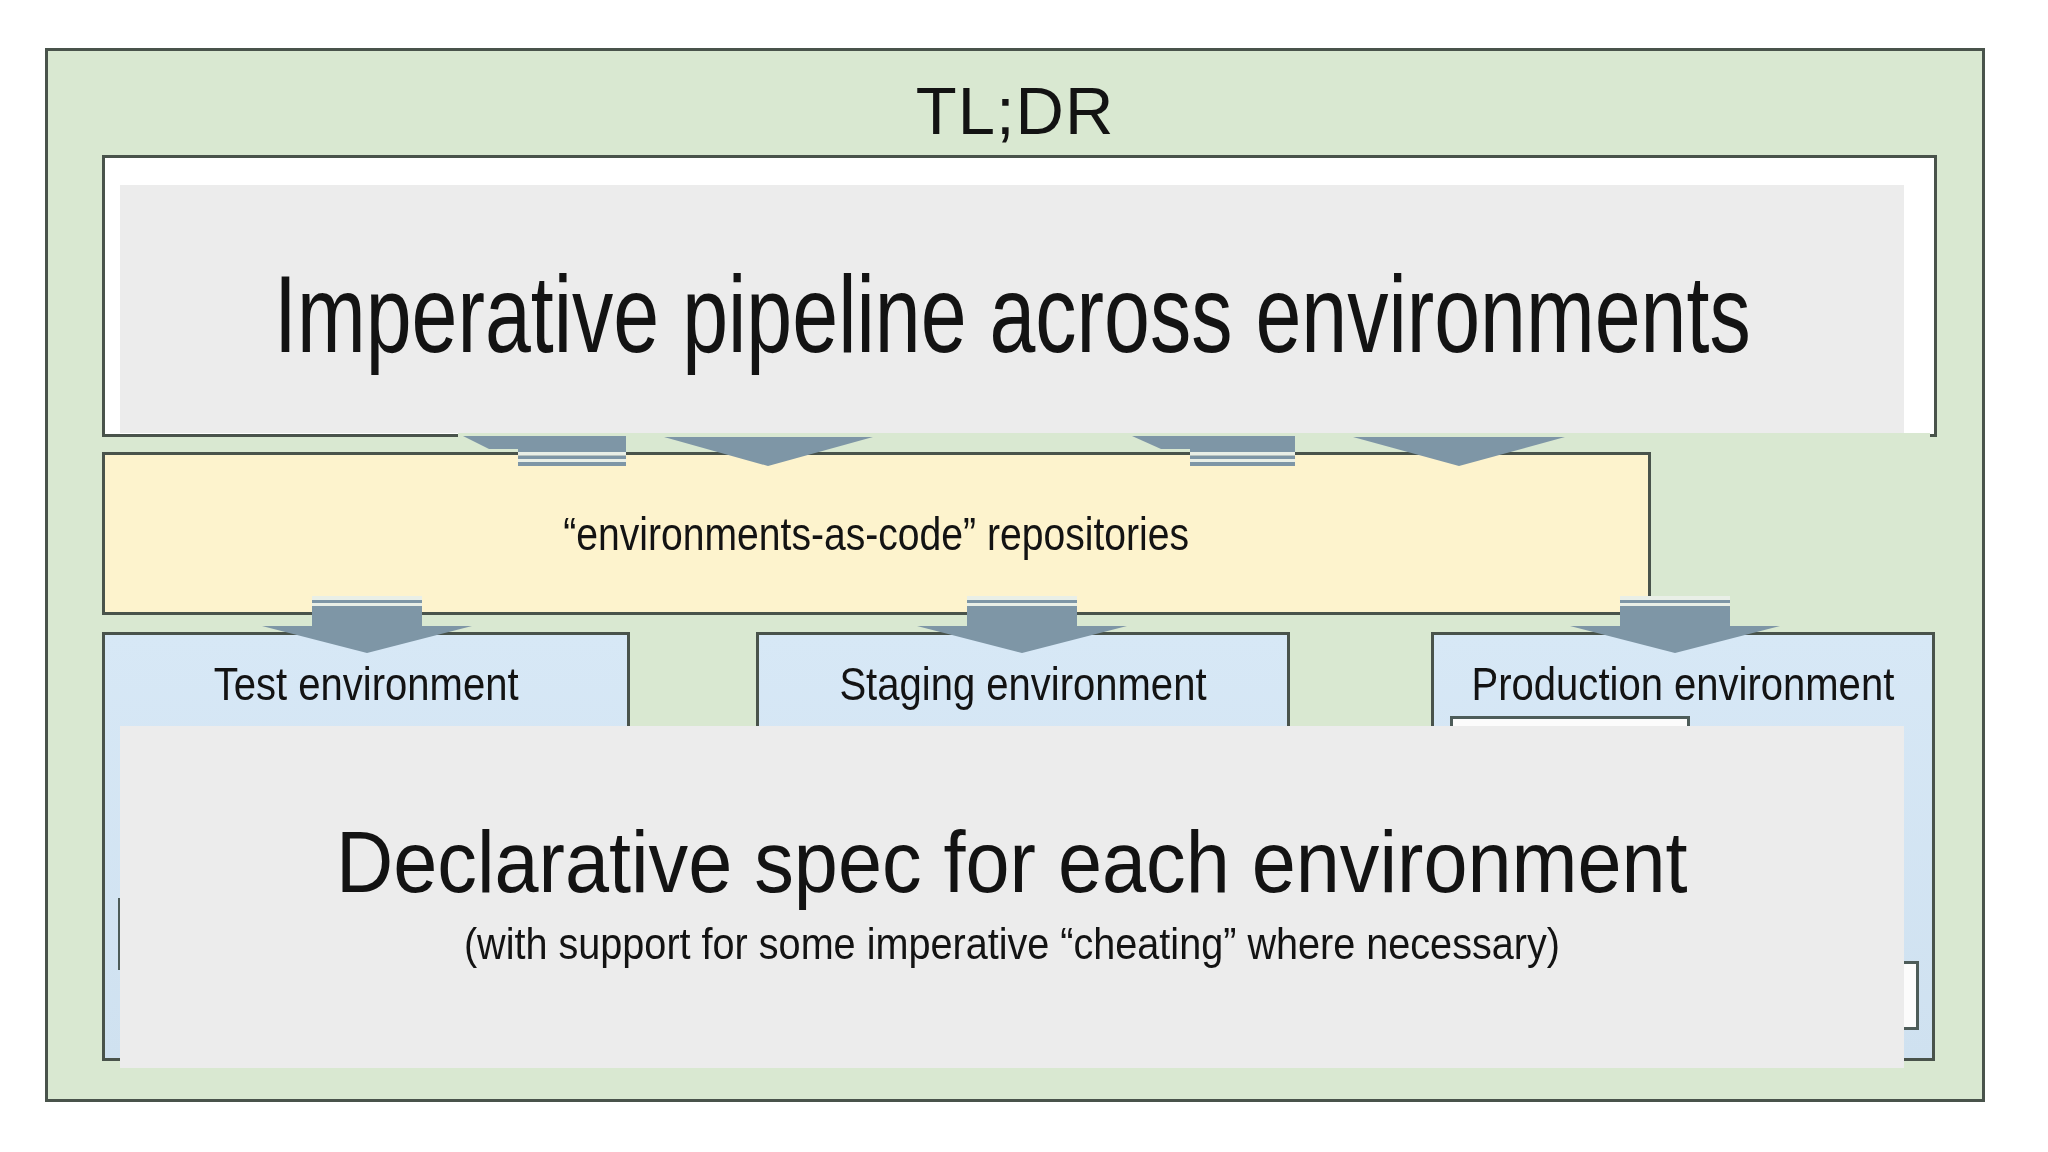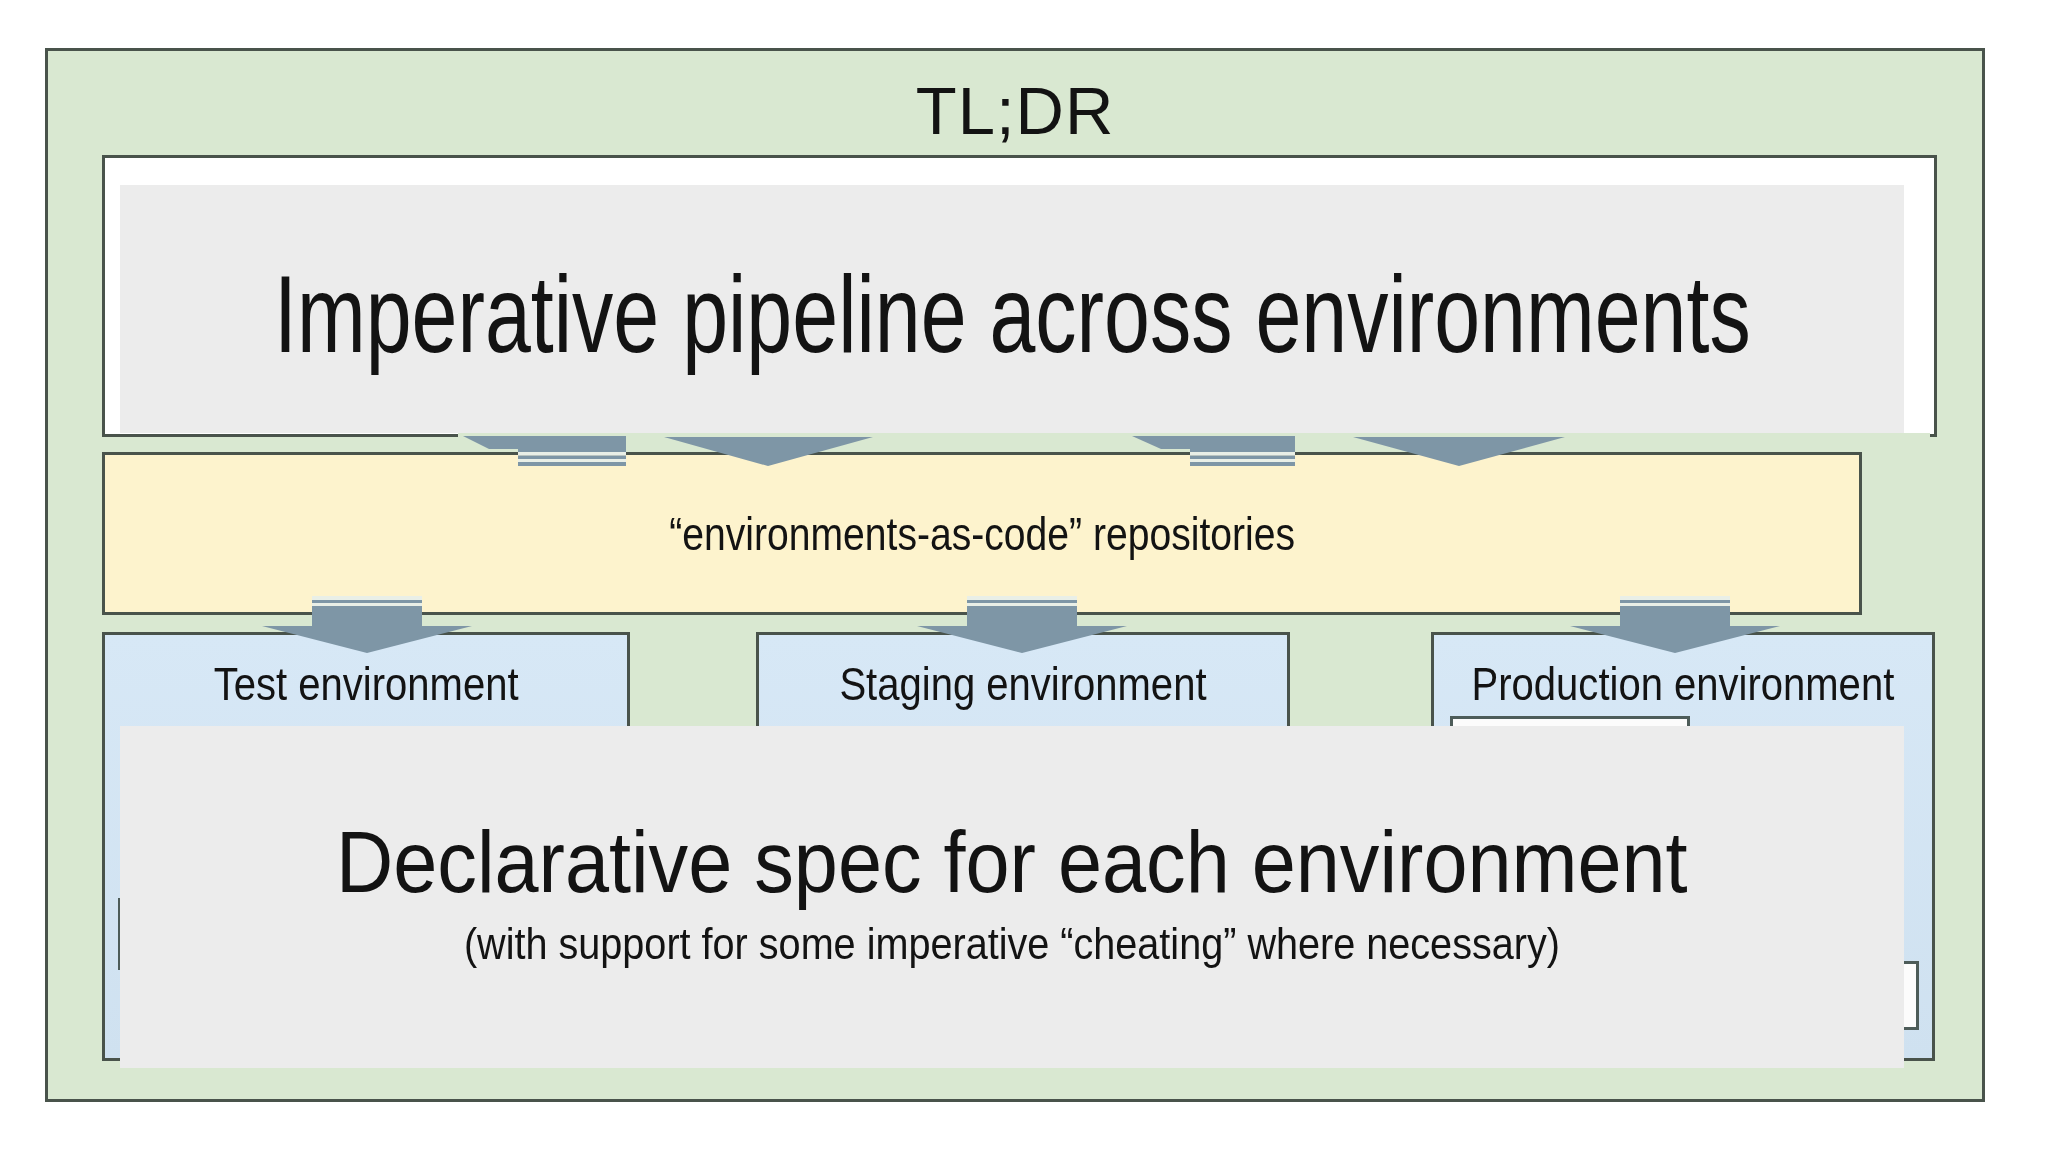--- a/index.html
+++ b/index.html
@@ -39,21 +39,21 @@
   .overlay{
     background:var(--overlay-gray,#ececec);
     z-index:5;display:flex;align-items:center;justify-content:center;
   }
   .pipeline-overlay{
     left:120px;top:185px;width:1784px;height:248px;
     padding-top:10px;
   }
   .pipeline-overlay .big{font-size:110px;line-height:1.05;}
   .repos-box{
-    left:102px;top:452px;width:1760px;height:163px;
+    left:102px;top:452px;width:1549px;height:163px;
     background:var(--repos-yellow,#fdf3cd);
     border:3px solid var(--border-dark,#49534b);
     z-index:1;display:flex;align-items:center;justify-content:center;
     font-size:46px;
   }
   .env-box{
     top:632px;height:429px;
     background:linear-gradient(var(--environment-blue-top,#d7e8f6),var(--environment-blue,#cfe1f0));
     border:3px solid var(--border-dark,#49534b);
     z-index:1;text-align:center;padding-top:22px;font-size:46px;

